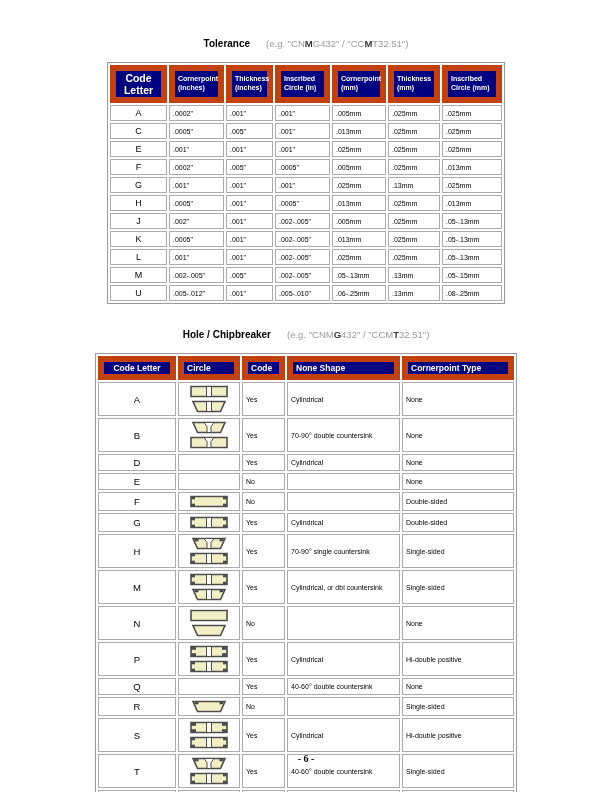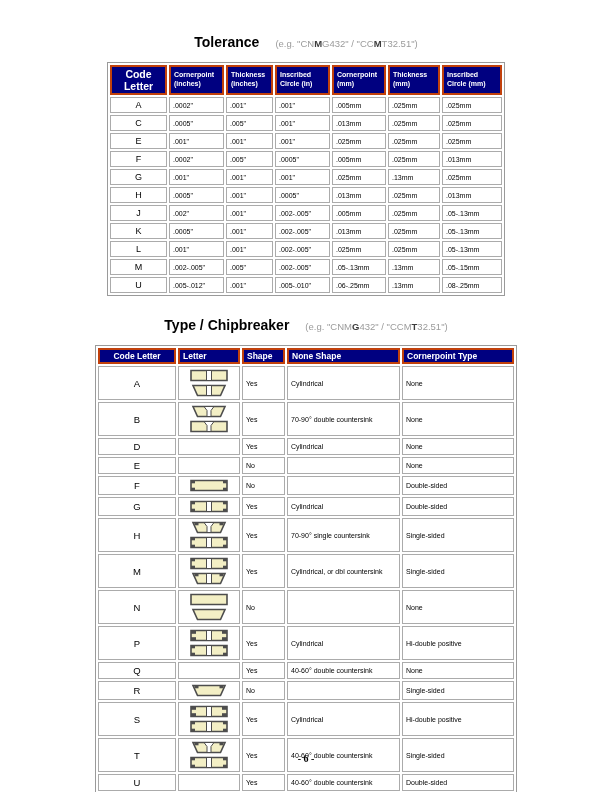--- a/index.html
+++ b/index.html
@@ -5,29 +5,29 @@
   html,body { margin:0; padding:0; background:#e8e8e8; }
   .page {
     width:612px; height:792px; margin:0 auto; background:#ffffff;
     position:relative; font-family:"Liberation Sans", sans-serif; color:#000;
     box-sizing:border-box; overflow:hidden;
   }
   
   .title-line { text-align:center; }
   .title-line.first { padding-top:33px; }
   .title-line.second { padding-top:20px; }
-  .title-main { font-weight:bold; font-size:14px; color:#000;margin-top:20px; }
+  .title-main { font-weight:bold; font-size:10px; color:#000;margin-top:20px; }
   .title-example { font-size:9.5px; color:#9b9b9b; margin-left:16px; }
   .title-example b { color:#3c3c3c; font-weight:bold; }
 
   
   table { border-collapse:separate; border-spacing:2px; background:#ffffff;
           border:1px solid #9a9a9a; }
   th { background:#000080; color:#ffffff; font-weight:bold; text-align:left;
-       border:2px solid #c2410c; padding:1px 3px; vertical-align:middle; }
+       border:6px solid #c2410c; padding:1px 3px; vertical-align:middle; }
   td { border:1px solid #ababab; padding:1px 3px; vertical-align:middle; }
 
   
   .tol-table { width:386px; margin:11px auto 0 auto; table-layout:fixed; }
   .tol-table th.code-th { text-align:center; font-size:10.5px; line-height:1.15; }
   .tol-table th.small-th { font-size:7px; line-height:1.25; }
   .tol-table col.c0 { width:57px; }
   .tol-table col.c1 { width:55px; }
   .tol-table col.c2 { width:47px; }
   .tol-table col.c3 { width:55px; }
@@ -182,36 +182,36 @@
           <td class="val">.001"</td>
           <td class="val">.005-.010"</td>
           <td class="val">.06-.25mm</td>
           <td class="val">.13mm</td>
           <td class="val">.08-.25mm</td>
         </tr>
       </tbody>
   </table>
 
   <div class="title-line second">
-    <span class="title-main">Type / Chipbreaker</span><span class="title-example"><span>(e.g. "CNM</span><b>G</b><span>432" / "CCM</span><b>T</b><span>32.51")</span></span>
+    <span class="title-main">Hole / Chipbreaker</span><span class="title-example"><span>(e.g. "CNM</span><b>G</b><span>432" / "CCM</span><b>T</b><span>32.51")</span></span>
   </div>
 
   <table class="hc-table">
     <colgroup>
       <col class="h0">
         <col class="h1">
         <col class="h2">
         <col class="h3">
         <col class="h4">
     </colgroup>
     <thead>
       <tr>
         <th class="code-th">Code Letter</th>
-        <th>Letter</th>
-        <th>Shape</th>
+        <th>Circle</th>
+        <th>Code</th>
         <th>None Shape</th>
         <th>Cornerpoint Type</th>
       </tr>
     </thead>
     <tbody>
         <tr>
           <td class="code">A</td>
           <td class="diagram">
             <div class="diagram-stack">
               <svg width="40" height="13" viewBox="0 0 40 13">

